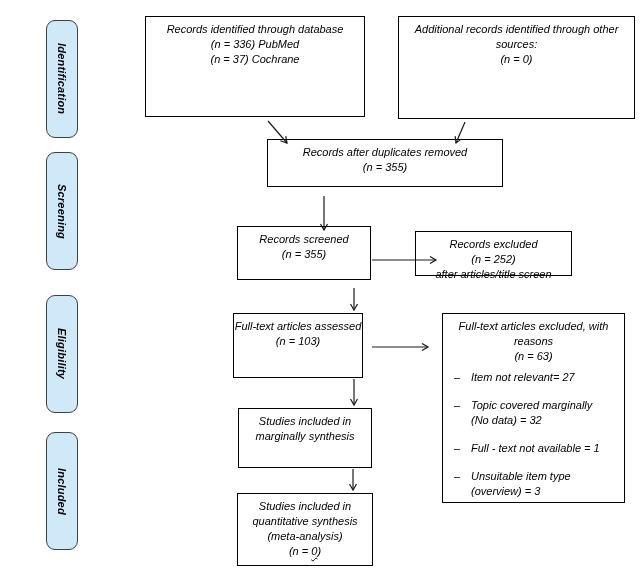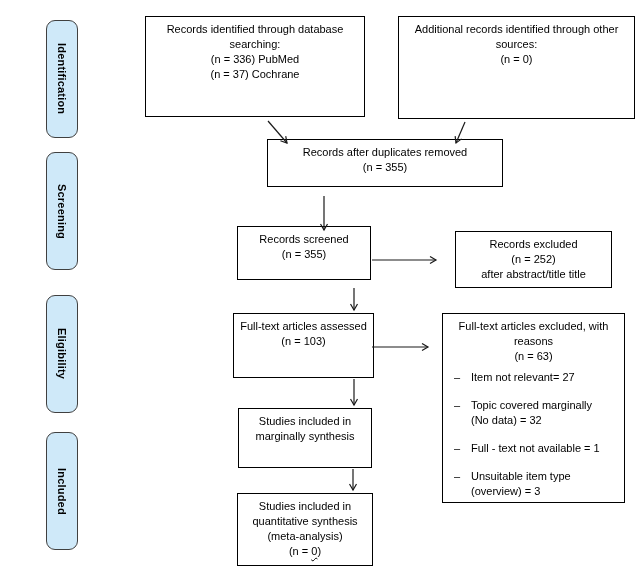--- a/index.html
+++ b/index.html
@@ -1,18 +1,18 @@
 <!DOCTYPE html>
 <html><head>
 <meta charset="utf-8">
 <style>
   html,body{margin:0;padding:0;background:#ffffff;}
   #canvas{
     position:relative;width:644px;height:573px;background:#ffffff;
-    font-family:"Liberation Sans",sans-serif;color:#000;overflow:hidden;
+    font-family:"Liberation Sans",sans-serif;color:#000;overflow:hidden;font-style:italic;
   }
   
   .stage{
     position:absolute;left:46px;width:30px;height:116px;
     background:#cfe9f9;border:1px solid #404040;border-radius:9px;
     display:flex;align-items:center;justify-content:center;
   }
   .stage span{
     writing-mode:vertical-rl;text-orientation:mixed;
     font-size:11px;font-weight:700;letter-spacing:.2px;white-space:nowrap;
@@ -46,48 +46,47 @@
   </div>
   <div class="stage" style="top:295px">
     <span>Eligibility</span>
   </div>
   <div class="stage" style="top:432px">
     <span>Included</span>
   </div>
 
   <div class="fbox" style="left:145px;top:16px;width:220px;height:101px">
     <div class="ln">Records identified through database</div>
-    <div class="ln">searching:</div>
     <div class="ln">(n = 336) PubMed</div>
     <div class="ln">(n = 37) Cochrane</div>
   </div>
 
   <div class="fbox" style="left:398px;top:16px;width:237px;height:103px">
     <div class="ln">Additional records identified through other</div>
     <div class="ln">sources:</div>
     <div class="ln">(n = 0)</div>
   </div>
 
   <div class="fbox" style="left:267px;top:139px;width:236px;height:48px">
     <div class="ln">Records after duplicates removed</div>
     <div class="ln">(n = 355)</div>
   </div>
 
   <div class="fbox" style="left:237px;top:226px;width:134px;height:54px">
     <div class="ln">Records screened</div>
     <div class="ln">(n = 355)</div>
   </div>
 
-  <div class="fbox" style="left:455px;top:231px;width:157px;height:57px">
+  <div class="fbox" style="left:415px;top:231px;width:157px;height:45px">
     <div class="ln">Records excluded</div>
     <div class="ln">(n = 252)</div>
-    <div class="ln">after abstract/title title</div>
+    <div class="ln">after articles/title screen</div>
   </div>
 
-  <div class="fbox" style="left:233px;top:313px;width:141px;height:65px">
+  <div class="fbox" style="left:233px;top:313px;width:130px;height:65px">
     <div class="ln">Full-text articles assessed</div>
     <div class="ln">(n = 103)</div>
   </div>
 
   <div class="fbox" style="left:442px;top:313px;width:183px;height:190px">
     <div class="ln">Full-text articles excluded, with</div>
     <div class="ln">reasons</div>
     <div class="ln">(n = 63)</div>
     <div class="reasons">
       <div class="reason">

